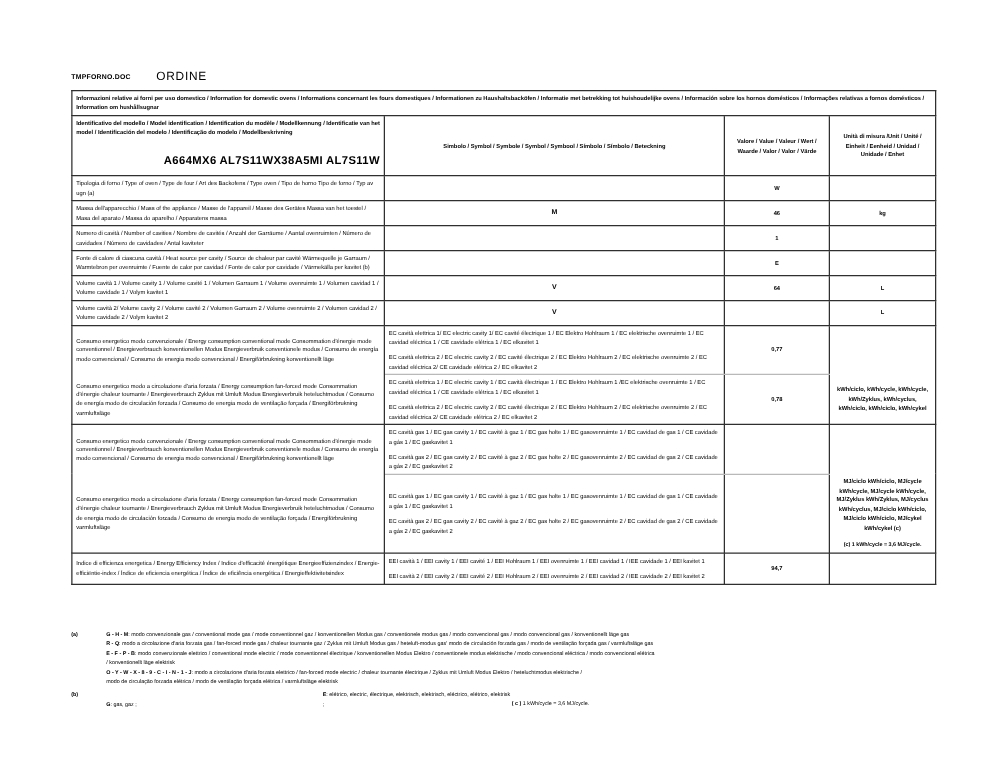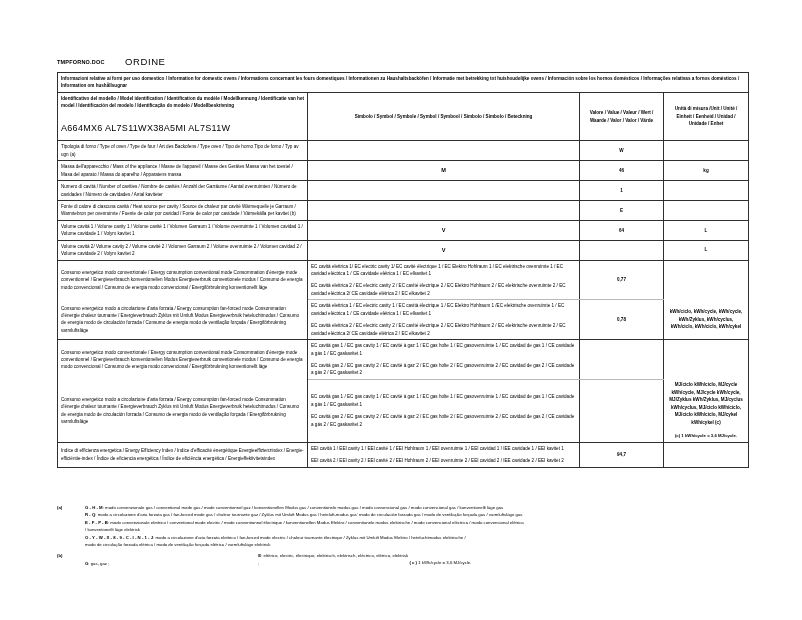--- a/index.html
+++ b/index.html
@@ -70,23 +70,23 @@
     padding: 3px 4px 4px 4px;
   }
   .hdr-model {
     font-weight: bold;
     font-size: 4.9px;
     line-height: 1.8;
     vertical-align: top;
     padding-top: 4px;
   }
   .model-name {
-    text-align: left;
+    text-align: right;
     font-size: 9px;
-    font-weight: normal;
+    font-weight: bold;
     letter-spacing: 0.3px;
     margin-top: 11px;
     margin-bottom: 3px;
   }
   .hdr-center {
     text-align: center;
     font-weight: bold;
     font-size: 4.9px;
     line-height: 1.7;
   }

